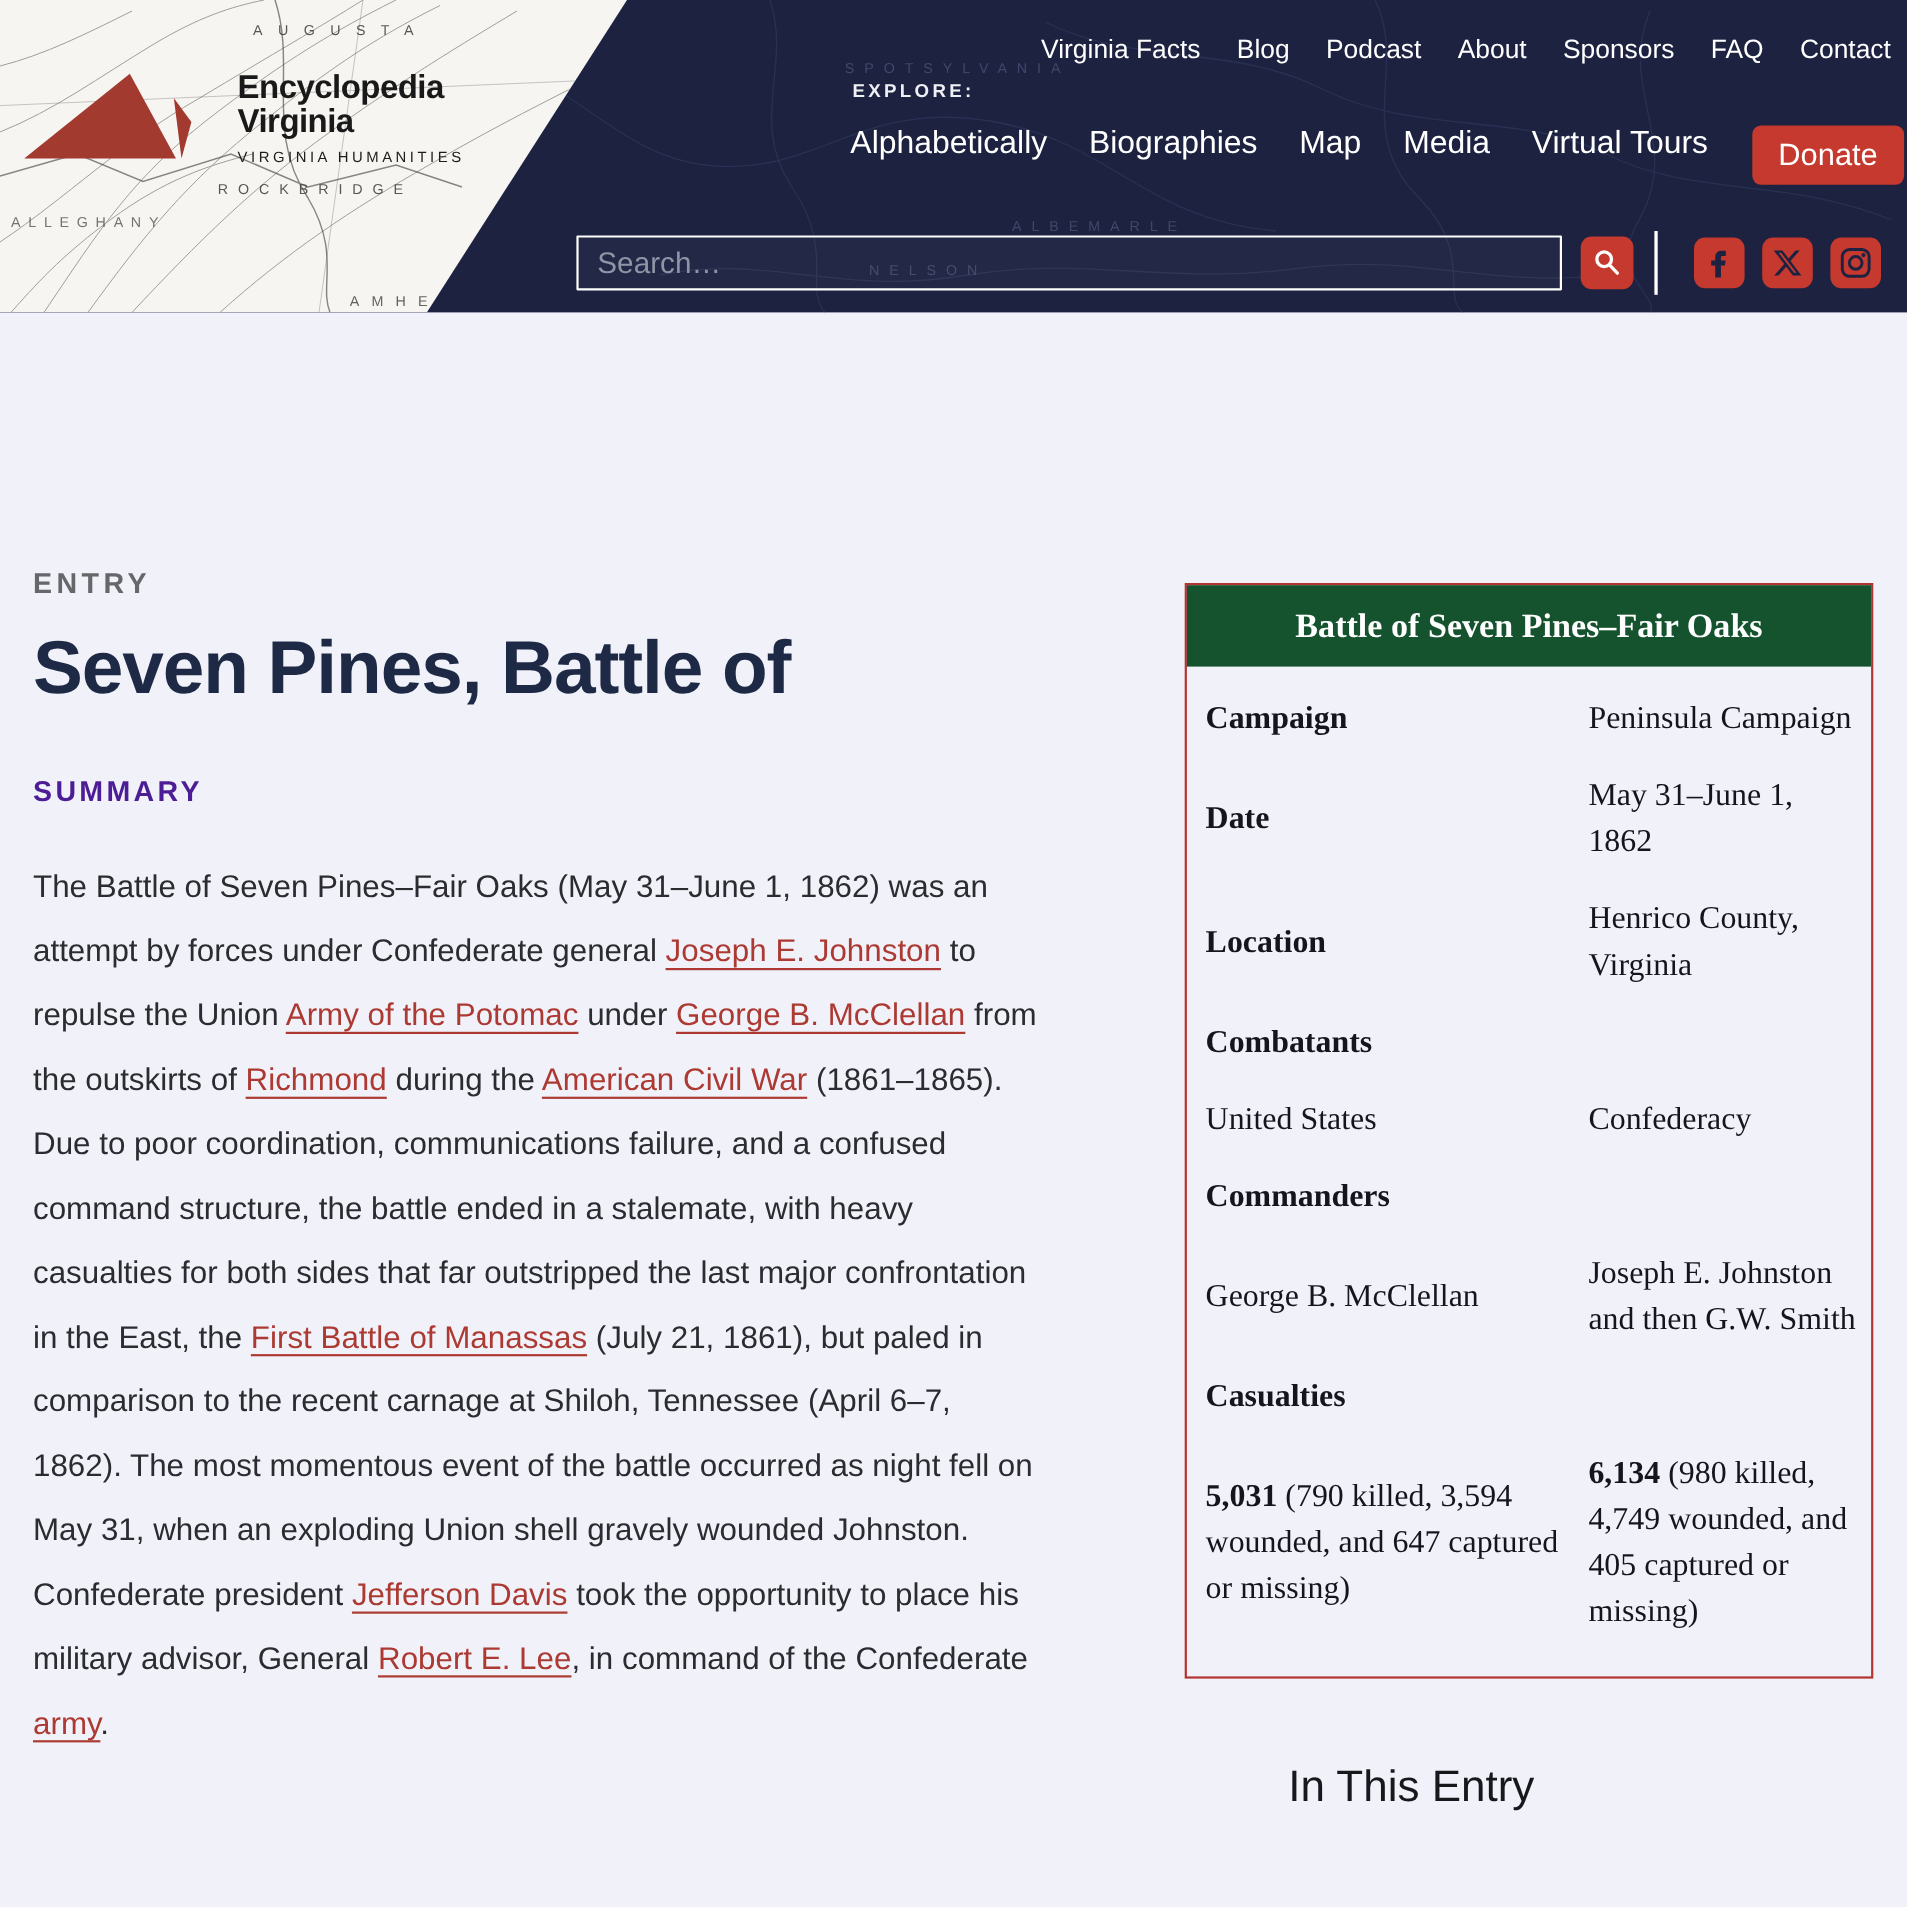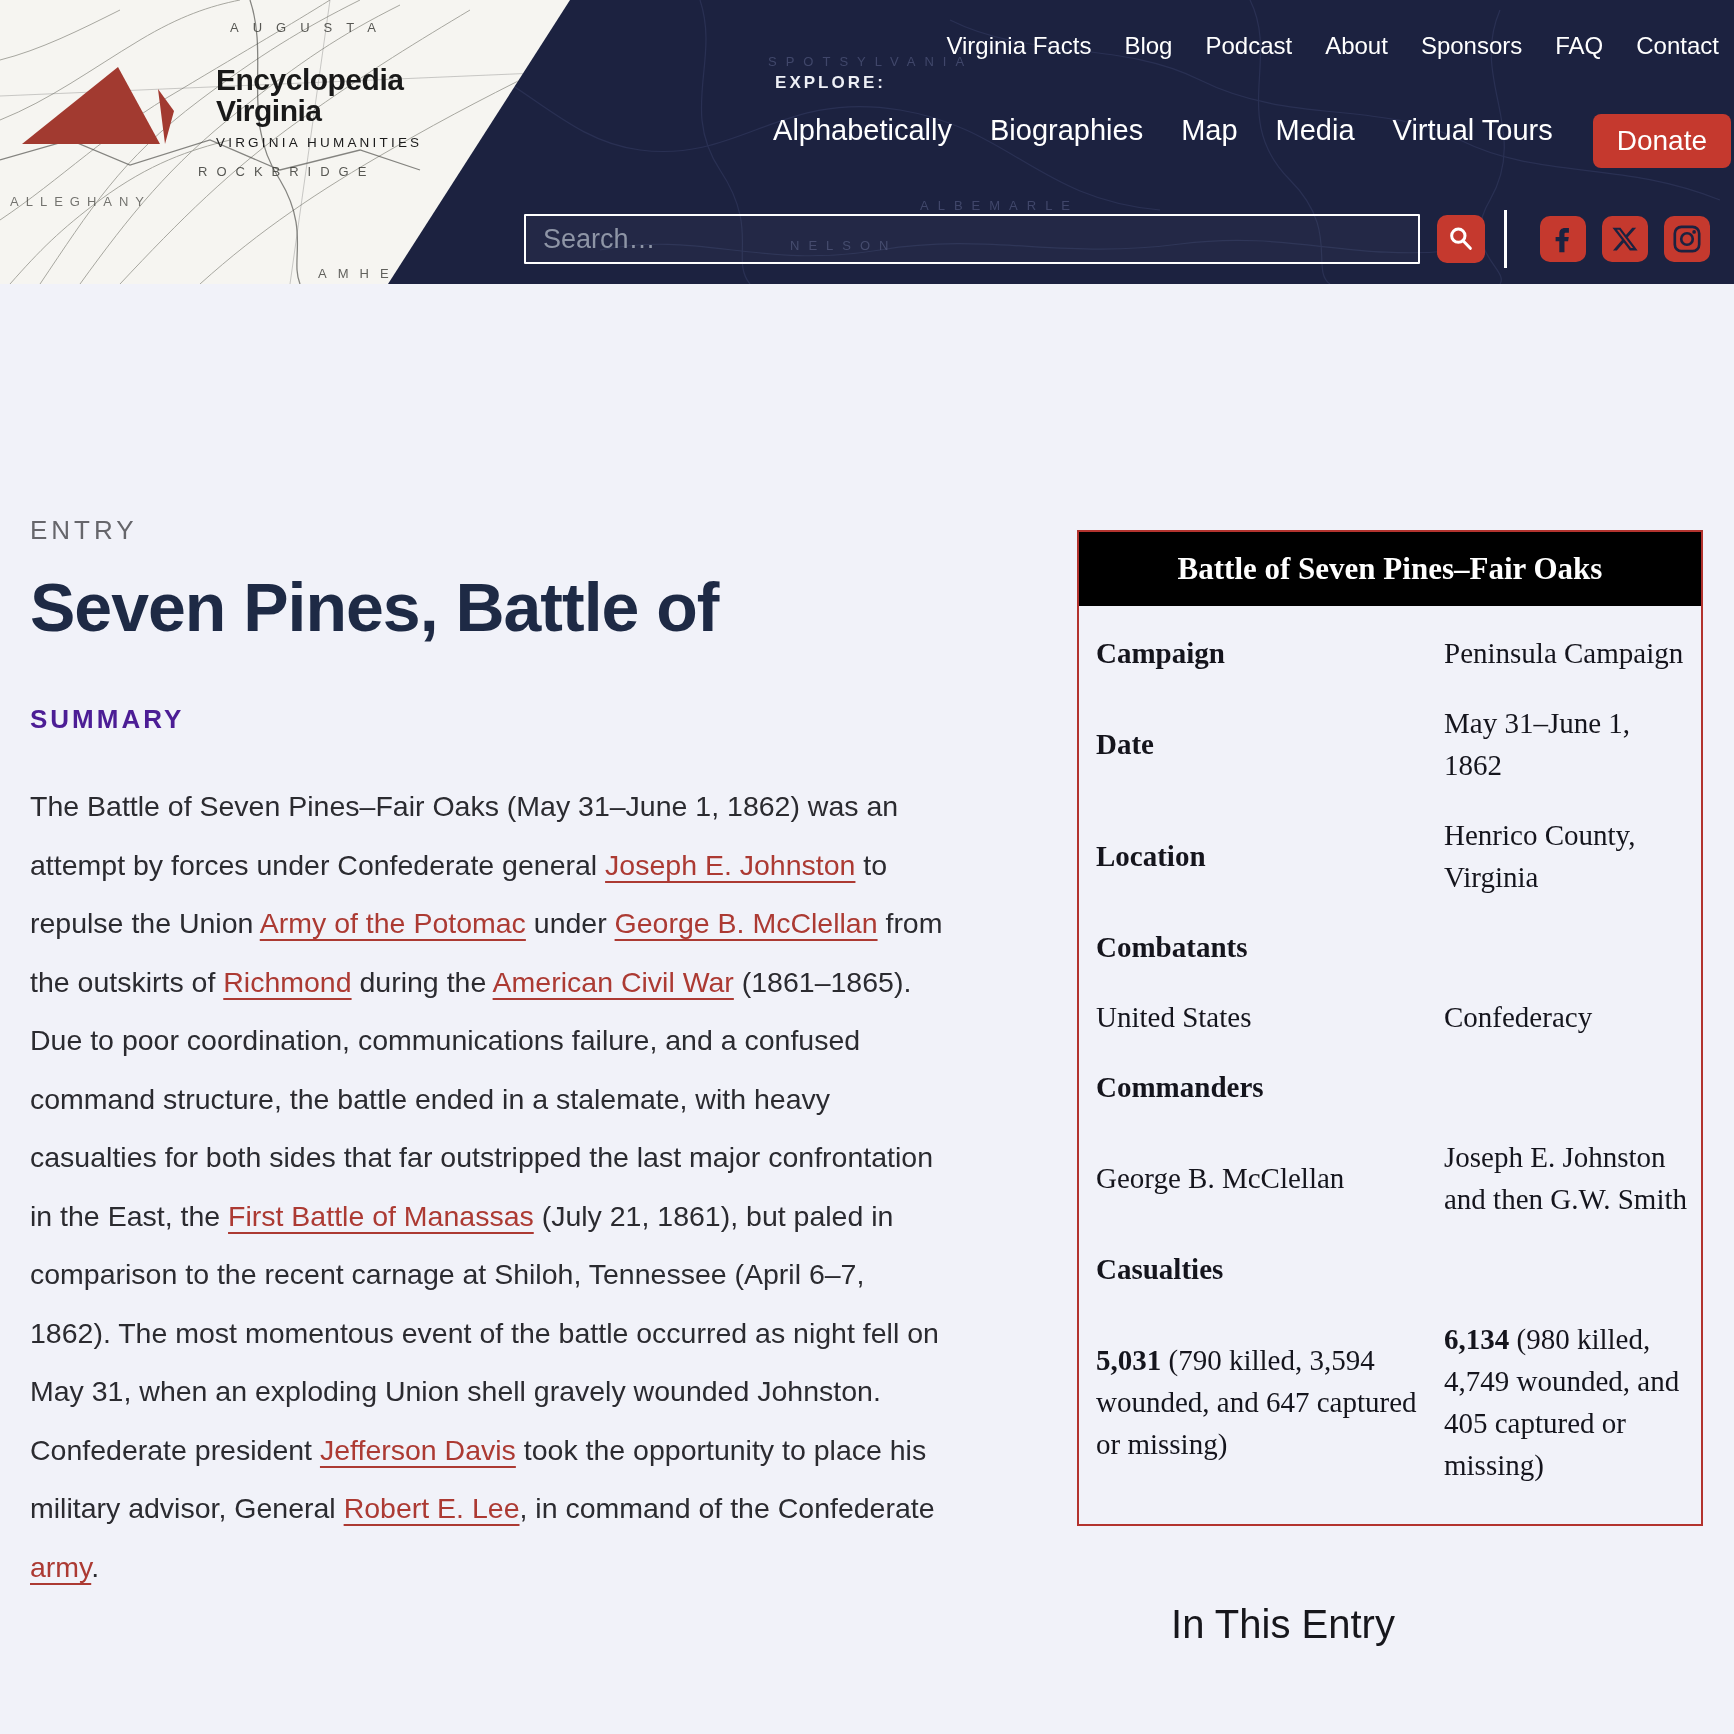--- a/index.html
+++ b/index.html
@@ -32,31 +32,31 @@
   .search-input::placeholder{color:#8e95a6;}
   .icon-btn{width:48px;height:48px;border-radius:10px;background:#c5392e;display:flex;
     align-items:center;justify-content:center;border:none;cursor:pointer;flex:0 0 auto;}
   .search-btn{margin-left:17px;}
   .vdivider{width:3px;height:58px;background:#fff;margin:0 17px 0 19px;}
   .social-btn{width:46px;height:46px;margin-left:16px;}
   .social-btn:first-of-type{margin-left:0;}
 
   
   main{position:relative;padding:231px 30px 0 30px;}
-  .kicker{font-size:26px;font-weight:normal;color:#66666b;letter-spacing:4px;}
+  .kicker{font-size:26px;font-weight:bold;color:#66666b;letter-spacing:4px;}
   .article-title{font-size:68px;font-weight:bold;color:#1e2a45;margin:22px 0 0 0;letter-spacing:-1px;}
   .summary-label{font-size:26px;font-weight:bold;color:#4c1d95;letter-spacing:3px;margin-top:58px;}
   .summary-text{width:915px;font-size:28.5px;line-height:58.5px;color:#2b2b30;margin-top:42px;}
   a.text-link{color:#ac3a33;text-decoration:underline;text-decoration-thickness:2px;
     text-underline-offset:6px;cursor:pointer;}
 
   
   .sidebar{position:absolute;top:246px;right:31px;width:626px;}
   .infobox{border:2px solid #b3332e;}
-  .infobox-header{background:#000000;color:#fff;font-family:"Liberation Serif",serif;font-weight:bold;
+  .infobox-header{background:#14532d;color:#fff;font-family:"Liberation Serif",serif;font-weight:bold;
     font-size:31px;text-align:center;padding:19px 8px;}
   .infobox-body{font-family:"Liberation Serif",serif;font-size:29px;line-height:42px;
     color:#15151d;padding:12px 0 24px 0;}
   .irow{display:table;width:100%;table-layout:fixed;}
   .icell{display:table-cell;vertical-align:middle;padding:14px 10px 14px 17px;}
   .icell.c1{width:348px;}
   .ihead{font-weight:bold;}
   .in-this-entry{margin-top:76px;font-size:40px;font-weight:normal;color:#17171c;
     text-align:center;padding-right:214px;}
 </style>

